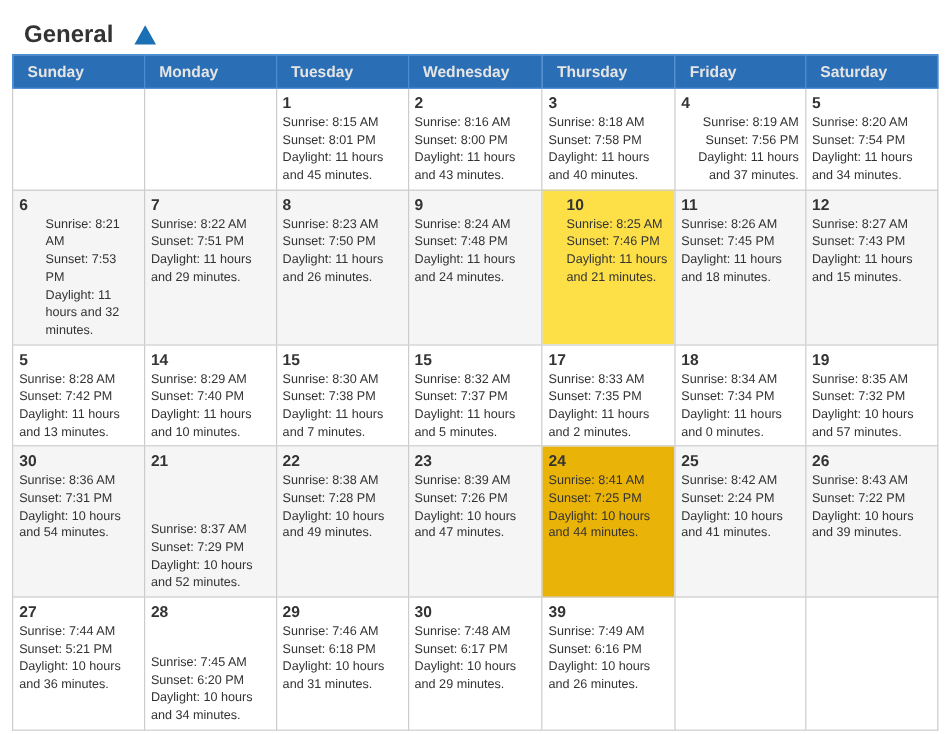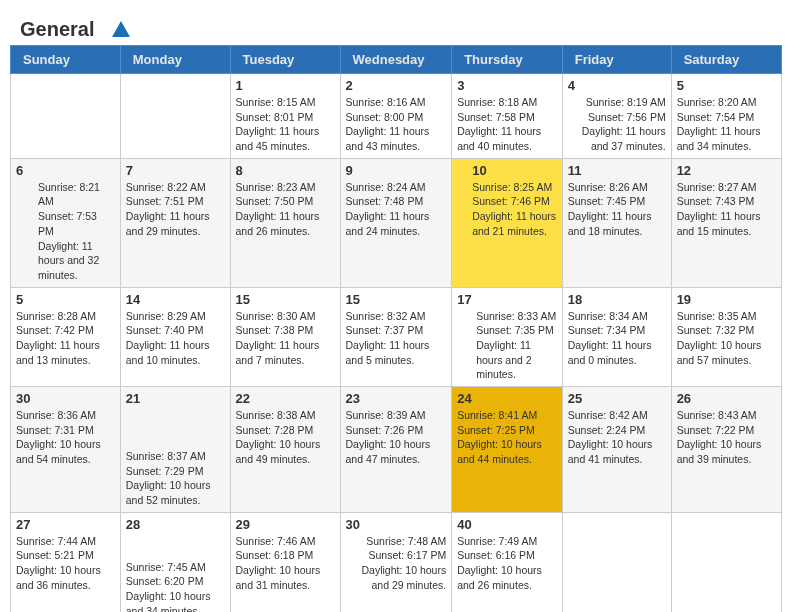--- a/index.html
+++ b/index.html
@@ -214,21 +214,21 @@
 Daylight: 11 hours and 7 minutes.</div>
           </td>
           <td>
             <span class="day-number">15</span>
             <div class="day-info" style="white-space: pre-line;">Sunrise: 8:32 AM
 Sunset: 7:37 PM
 Daylight: 11 hours and 5 minutes.</div>
           </td>
           <td>
             <span class="day-number">17</span>
-            <div class="day-info" style="white-space: pre-line; margin-left: 19px;">Sunrise: 8:33 AM
+            <div class="day-info" style="white-space: pre-line;">Sunrise: 8:33 AM
 Sunset: 7:35 PM
 Daylight: 11 hours and 2 minutes.</div>
           </td>
           <td>
             <span class="day-number">18</span>
             <div class="day-info" style="white-space: pre-line;">Sunrise: 8:34 AM
 Sunset: 7:34 PM
 Daylight: 11 hours and 0 minutes.</div>
           </td>
           <td>
@@ -296,26 +296,26 @@
 Daylight: 10 hours and 34 minutes.</div>
           </td>
           <td>
             <span class="day-number">29</span>
             <div class="day-info" style="white-space: pre-line;">Sunrise: 7:46 AM
 Sunset: 6:18 PM
 Daylight: 10 hours and 31 minutes.</div>
           </td>
           <td>
             <span class="day-number">30</span>
-            <div class="day-info" style="white-space: pre-line; text-align: right;">Sunrise: 7:48 AM
+            <div class="day-info" style="white-space: pre-line;">Sunrise: 7:48 AM
 Sunset: 6:17 PM
 Daylight: 10 hours and 29 minutes.</div>
           </td>
           <td>
-            <span class="day-number">40</span>
+            <span class="day-number">39</span>
             <div class="day-info" style="white-space: pre-line;">Sunrise: 7:49 AM
 Sunset: 6:16 PM
 Daylight: 10 hours and 26 minutes.</div>
           </td>
           <td class="empty-cell"></td>
           <td class="empty-cell"></td>
         </tr>
       </tbody>
   </table>
 </div>

